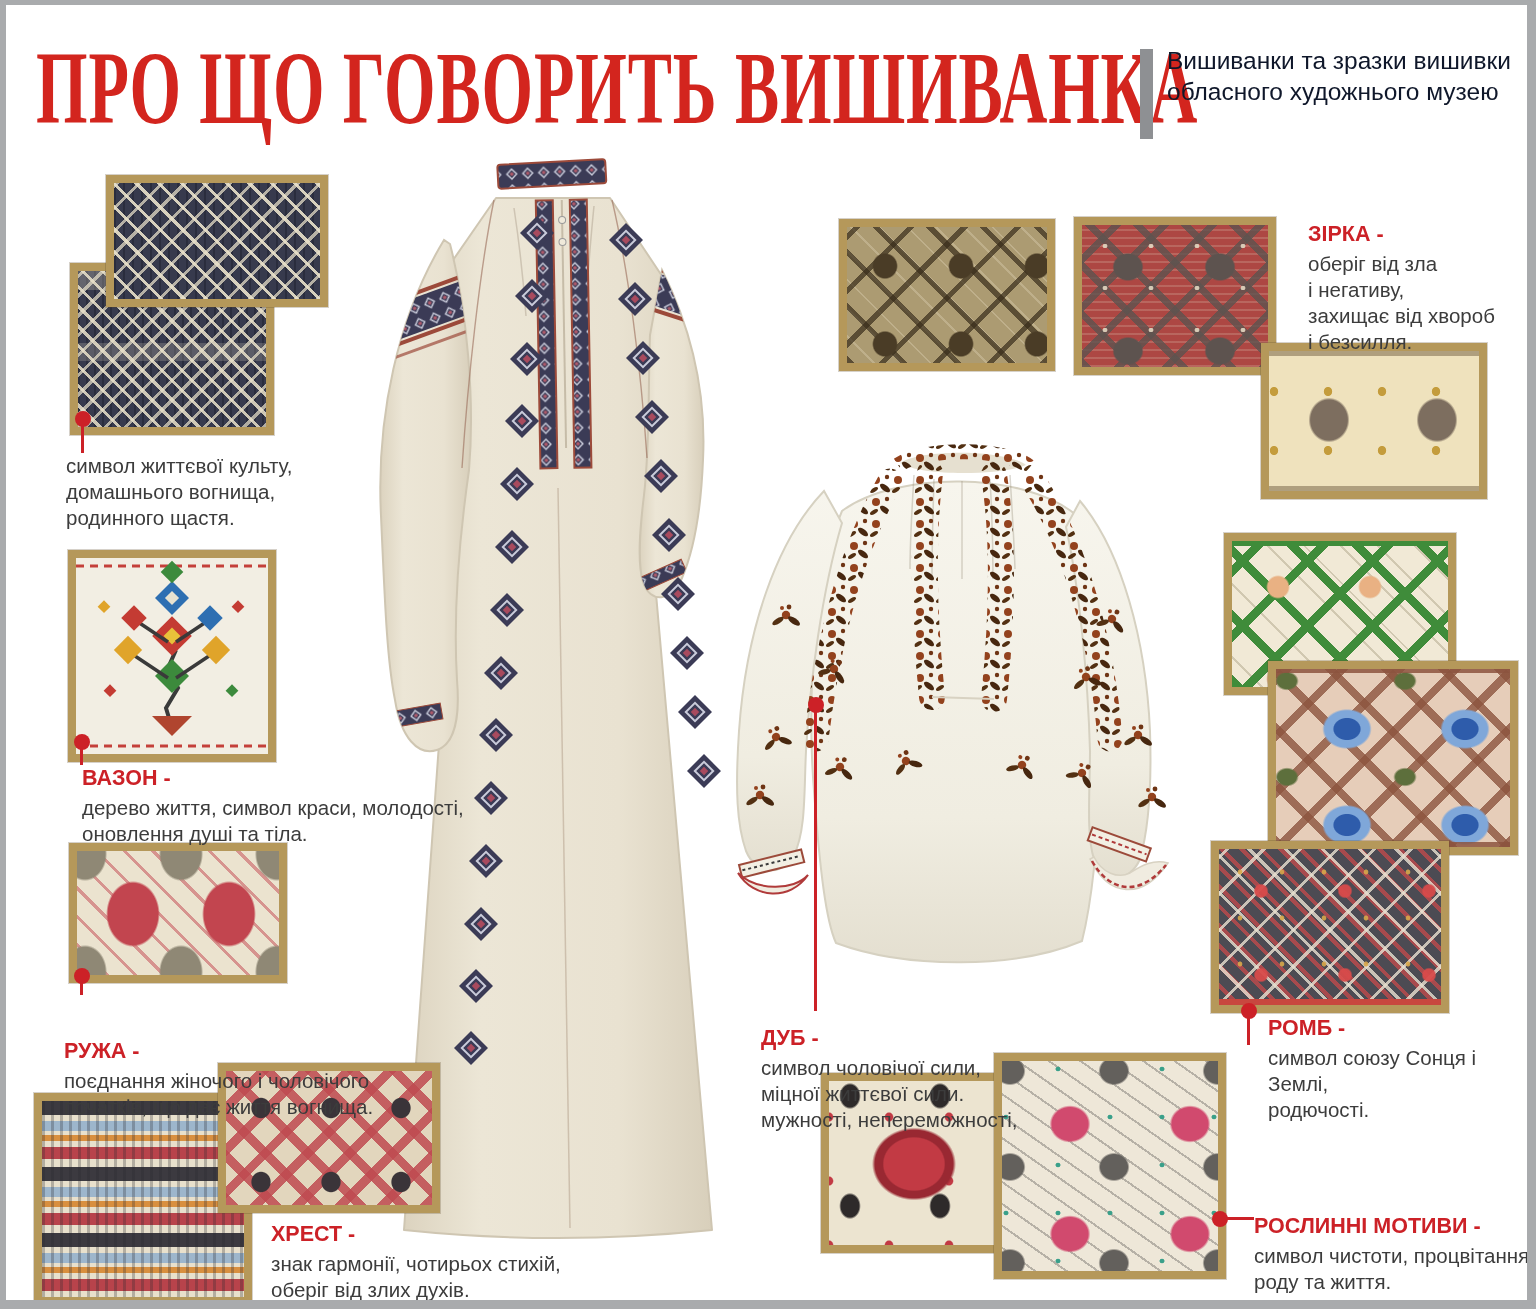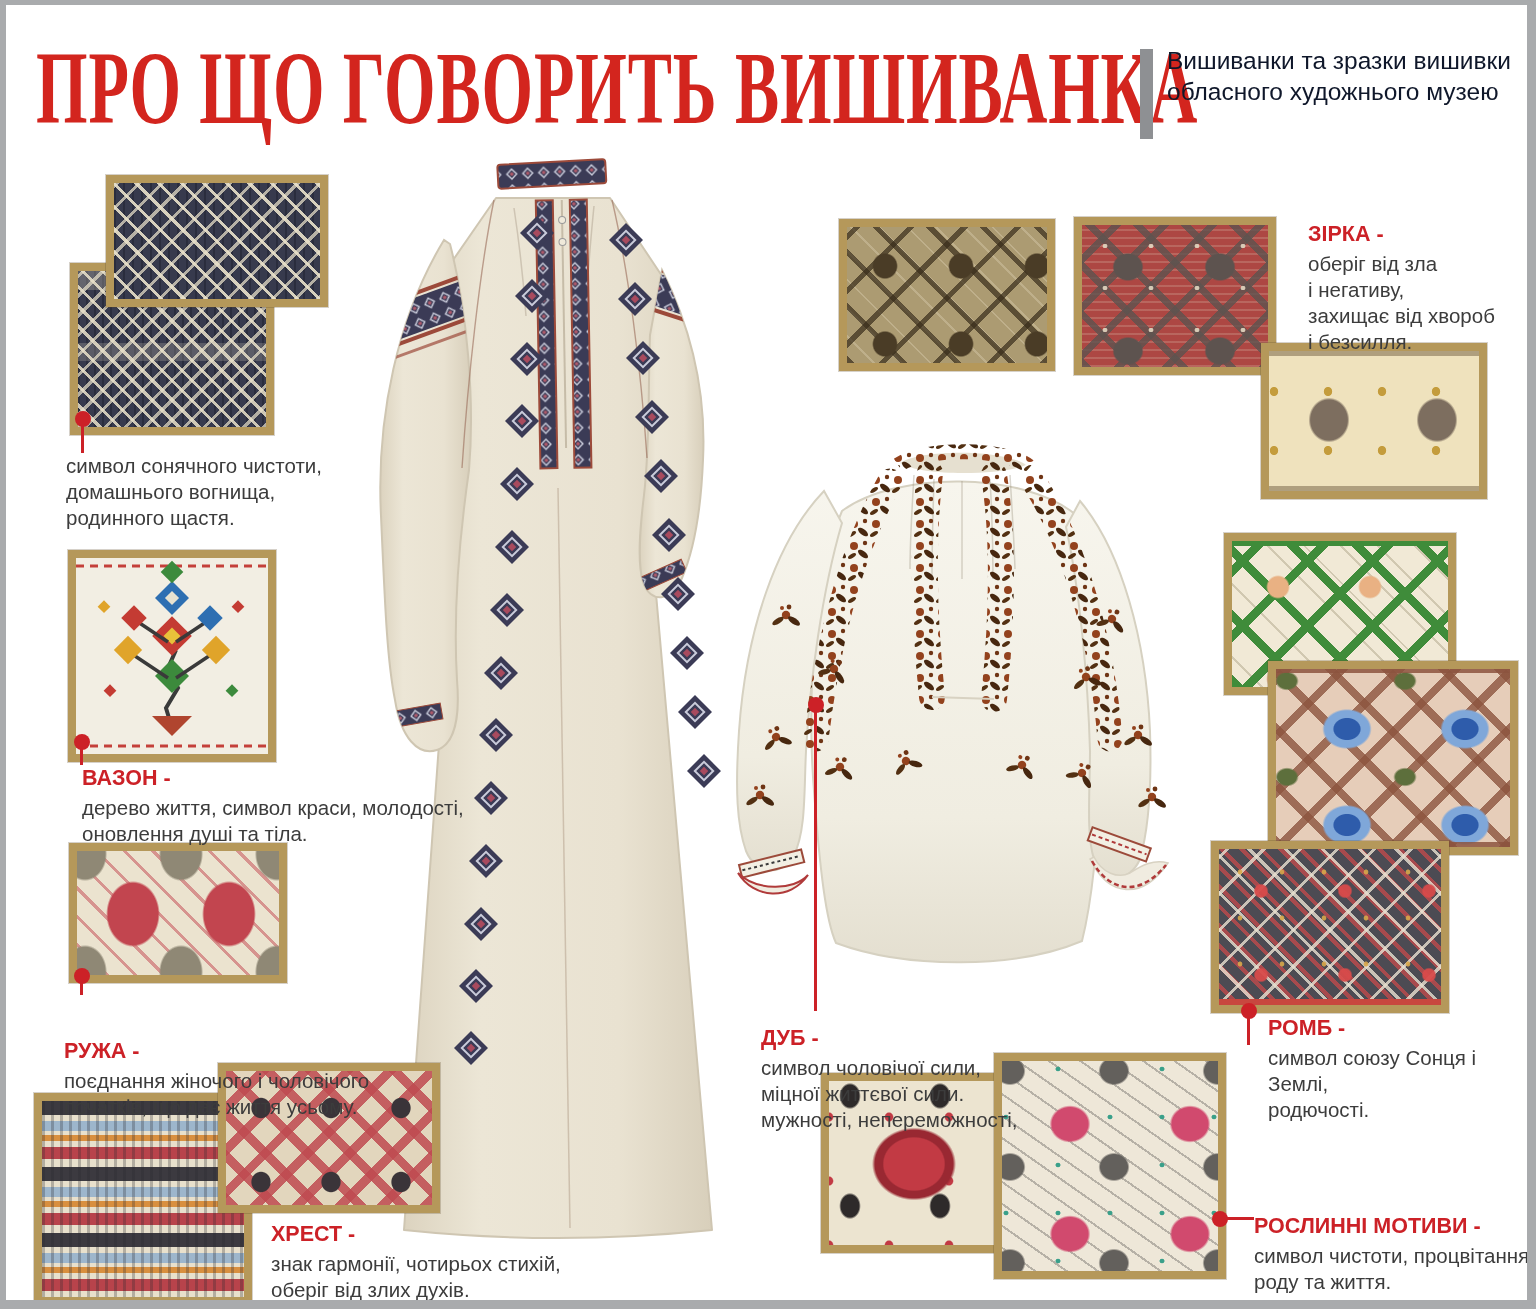--- a/index.html
+++ b/index.html
@@ -414,35 +414,35 @@
   <div class="pin-dot" style="left:68px;top:963px;"></div>
   <div class="pin-stem" style="left:74px;top:971px;height:19px;"></div>
   <div class="pin-dot" style="left:802px;top:692px;"></div>
   <div class="pin-stem" style="left:808px;top:700px;height:306px;"></div>
   <div class="pin-dot" style="left:1235px;top:998px;"></div>
   <div class="pin-stem" style="left:1241px;top:1006px;height:34px;"></div>
   <div class="pin-dot" style="left:1206px;top:1206px;"></div>
   <div class="pin-hline" style="left:1214px;top:1212px;width:34px;"></div>
 
   <section class="label l-svarga">
-    <div class="ln">символ сонячного чистоти,</div>
+    <div class="ln">символ життєвої культу,</div>
     <div class="ln">домашнього вогнища,</div>
     <div class="ln">родинного щастя.</div>
   </section>
 
   <section class="label l-vazon">
     <h3>ВАЗОН -</h3>
     <div class="ln">дерево життя, символ краси, молодості,</div>
     <div class="ln">оновлення душі та тіла.</div>
   </section>
 
   <section class="label l-ruzha">
     <h3>РУЖА -</h3>
     <div class="ln">поєднання жіночого і чоловічого</div>
-    <div class="ln">початків, що дає життя усьому.</div>
+    <div class="ln">початків, що дає життя вогнища.</div>
   </section>
 
   <section class="label l-zirka">
     <h3>ЗІРКА -</h3>
     <div class="ln">оберіг від зла</div>
     <div class="ln">і негативу,</div>
     <div class="ln">захищає від хвороб</div>
     <div class="ln">і безсилля.</div>
   </section>
 

